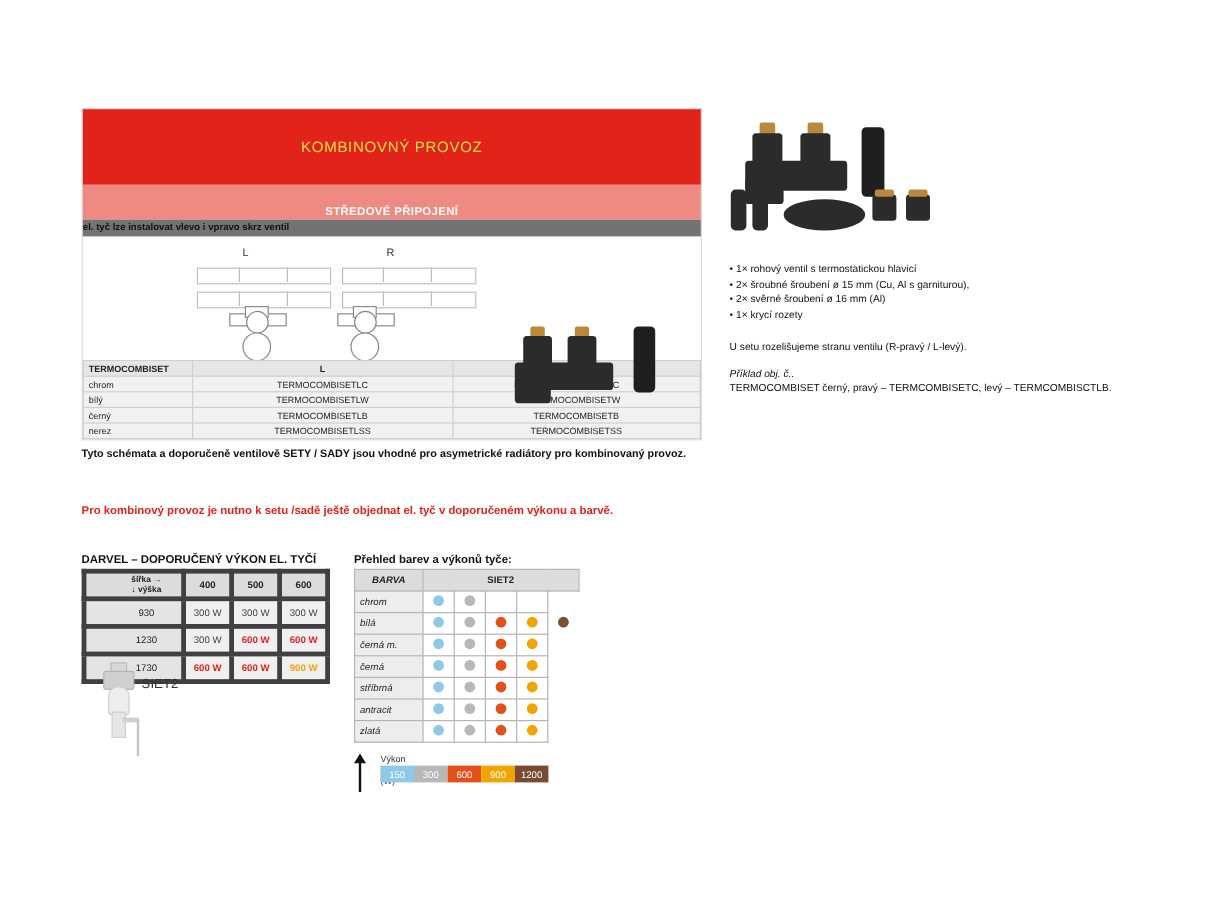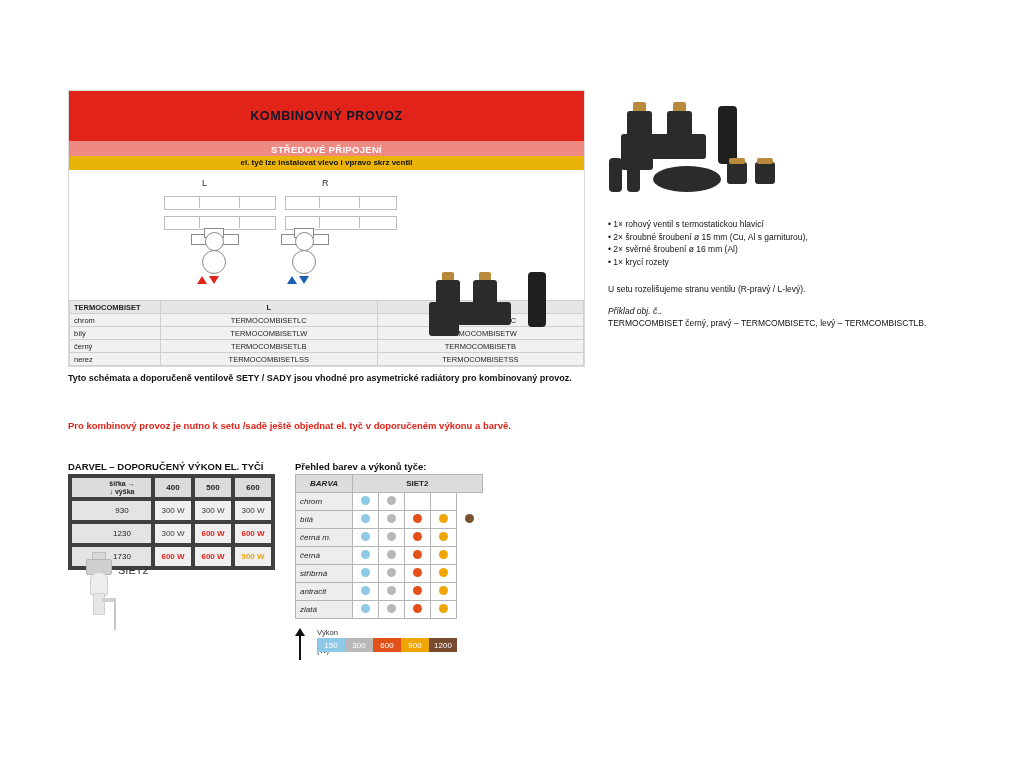--- a/index.html
+++ b/index.html
@@ -14,30 +14,30 @@
   .abs{position:absolute;}
 
   
   #panel{
     left:68px;top:90px;width:517px;height:277px;
     border:1px solid #d9d9d9;
     background:#ffffff;
     box-sizing:border-box;
   }
   #panel-title{
-    height:50px;background:#e2231a;color:#0f172a;
+    height:63px;background:#e2231a;color:#fde047;
     display:flex;align-items:center;justify-content:center;
-    font-size:12.5px;font-weight:bold;letter-spacing:.6px;
+    font-size:12.5px;font-weight:normal;letter-spacing:.6px;
   }
   #panel-sub{
     background:#ef8a82;color:#ffffff;text-align:center;
-    padding:3px 0 1px 0;font-size:9.5px;font-weight:bold;letter-spacing:.3px;
+    padding:17px 0 1px 0;font-size:9.5px;font-weight:bold;letter-spacing:.3px;
   }
   #panel-sub2{
-    background:#eab308;color:#111;text-align:center;
+    background:#737373;color:#111;text-align:left;
     padding:2px 0 3px 0;font-size:8px;font-weight:bold;
   }
   #panel-body{position:relative;height:150px;}
 
   .lbl-lr{position:absolute;font-size:9px;color:#333;}
 
   
   .rad-bar{position:absolute;border:1px solid #bdbdbd;background:#fff;}
   .rad-tick{position:absolute;width:1px;background:#bdbdbd;}
   .valve-box{position:absolute;border:1px solid #8a8a8a;background:#fff;}

